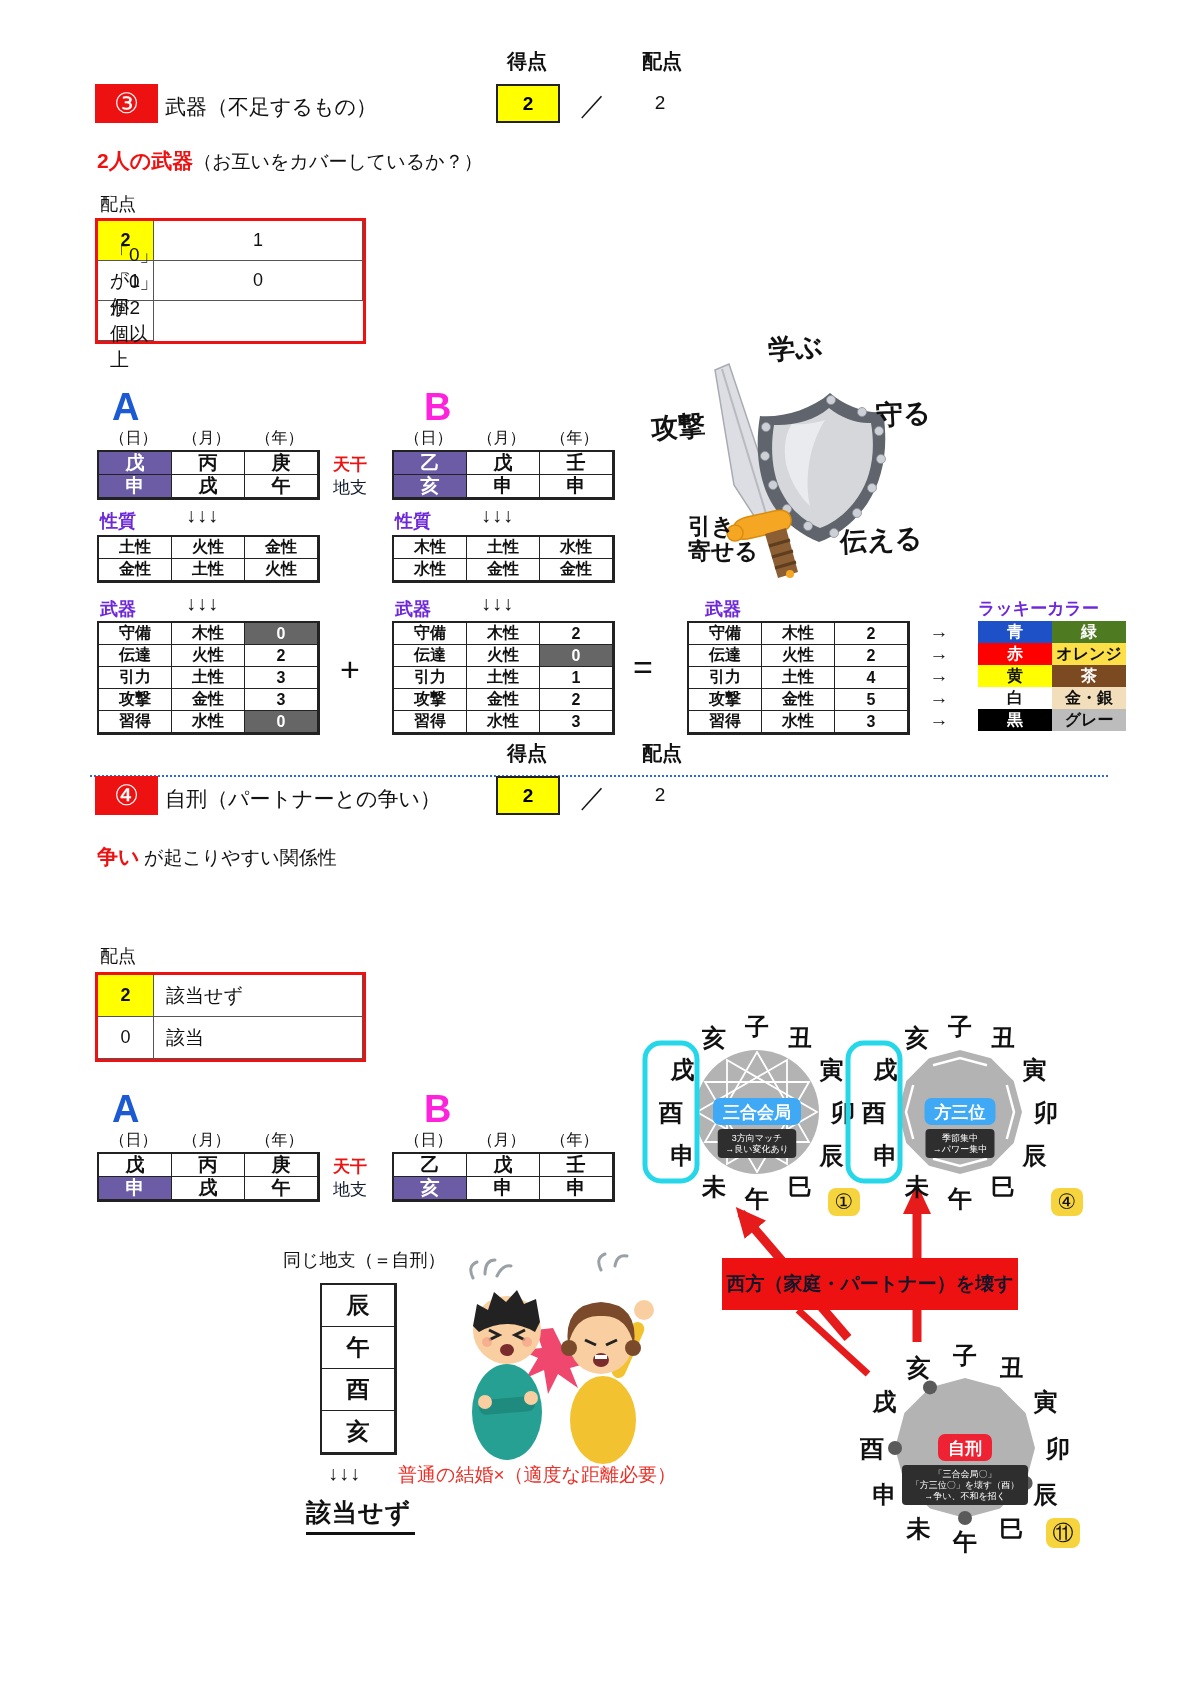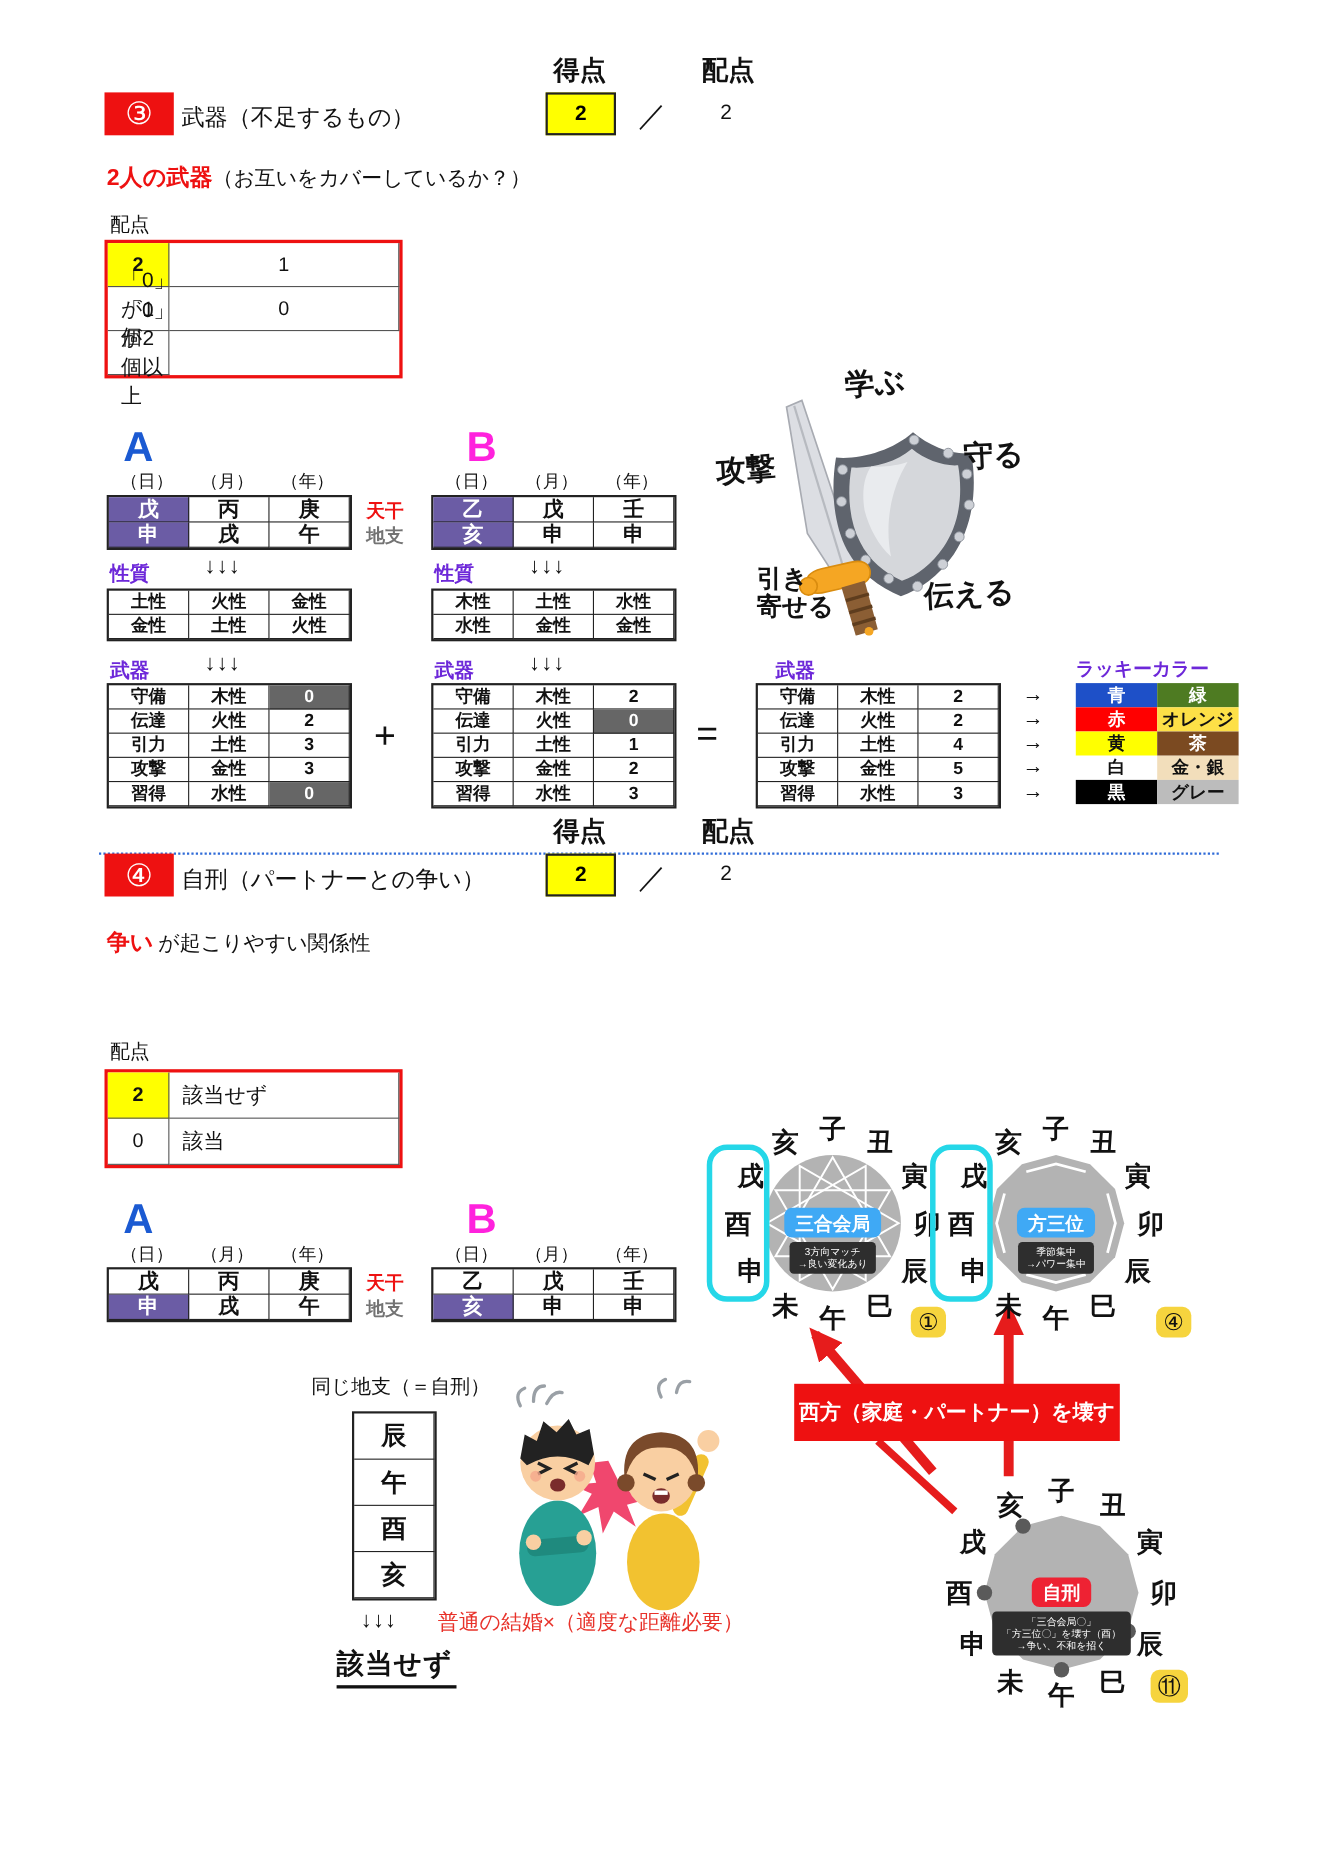--- a/index.html
+++ b/index.html
@@ -1,19 +1,19 @@
 <!DOCTYPE html>
 <html><head>
 <meta charset="utf-8">
 <style>
   * { margin:0; padding:0; box-sizing:border-box; font-family:"Liberation Sans","DejaVu Sans",sans-serif; }
   html,body { background:#ffffff; }
   .page { position:relative; width:1200px; height:1698px; background:#fff; overflow:hidden; }
   .abs { position:absolute; }
-  .score-head { width:80px; text-align:center; font-size:24px; font-weight:bold; color:#111; }
+  .score-head { width:80px; text-align:center; font-size:20px; font-weight:bold; color:#111; }
   .sec-badge { width:63px; height:39px; background:#ee1111; color:#fff; display:flex; align-items:center; justify-content:center; font-size:28px; }
   .sec-title { font-size:21px; font-weight:normal; color:#111; }
   .score-box { width:64px; height:39px; background:#ffff00; border:2px solid #222; display:flex; align-items:center; justify-content:center; font-size:19px; font-weight:bold; }
   .slash { font-size:26px; color:#111; }
   .max-pts { width:24px; text-align:center; font-size:19px; color:#111; }
   .subtitle-red { color:#ee1111; font-size:21px; font-weight:bold; }
   .subtitle-rest { color:#111; font-size:19px; }
   .caption-label { font-size:18px; color:#111; }
 
   .grid-table { display:grid; background:#fff; }
@@ -26,34 +26,34 @@
   .grid-plain .cell { font-size:16px; }
   .bold-cells .cell { font-weight:bold; }
   .pillar .cell { font-size:19px; font-weight:bold; }
   .yellow-cell { background:#ffff00; font-weight:bold; }
   .purple { background:#6b5ca5; color:#fff !important; }
   .dark { background:#666666; color:#fff !important; }
   .jikei-t .cell { font-size:23px; font-weight:bold; }
 
   .lucky .cell { font-weight:bold; }
   .tenkan-label { font-size:17px; font-weight:bold; color:#ee1111; }
-  .chishi-label { font-size:17px; font-weight:bold; color:#737373; }
+  .chishi-label { font-size:17px; font-weight:normal; color:#0f172a; }
   .person-a { font-size:38px; font-weight:bold; color:#1b5ad2; }
   .person-b { font-size:38px; font-weight:bold; color:#ff22dd; }
   .small-label { font-size:18px; font-weight:bold; color:#6d28d9; }
   .darrows { font-size:20px; color:#111; letter-spacing:1px; }
   .op { font-size:34px; color:#111; }
   .rarrow { width:26px; height:22px; display:flex; align-items:center; justify-content:center; font-size:19px; color:#111; }
 
   .divider { border-top:2px dotted #2f6bd8; }
   .hand-label { font-weight:bold; color:#111; font-size:27px; }
   .note-red { color:#e8322a; font-size:19px; }
   .result-underline { font-size:25px; font-weight:bold; color:#111; border-bottom:3px solid #111; padding:0 4px 3px 0; letter-spacing:1px; }
   .right-title { width:370px; text-align:center; font-size:23px; font-weight:bold; color:#111; }
-  .banner { width:296px; height:52px; background:#ee1111; color:#ffffff; font-size:19px; font-weight:bold; display:flex; align-items:center; justify-content:center; z-index:3; }
+  .banner { width:296px; height:52px; background:#ee1111; color:#0f172a; font-size:19px; font-weight:bold; display:flex; align-items:center; justify-content:center; z-index:3; }
   .badge-y { background:#f6d43e; border-radius:8px; display:flex; align-items:center; justify-content:center; font-size:21px; color:#111; z-index:3; }
   svg text { font-family:"Liberation Sans","DejaVu Sans",sans-serif; }
   .z1 { z-index:1; } .z2 { z-index:2; }
 </style>
 </head>
 <body>
 
 <div class="page">
 
   <div class="abs score-head" style="left:487px;top:48px">得点</div>

